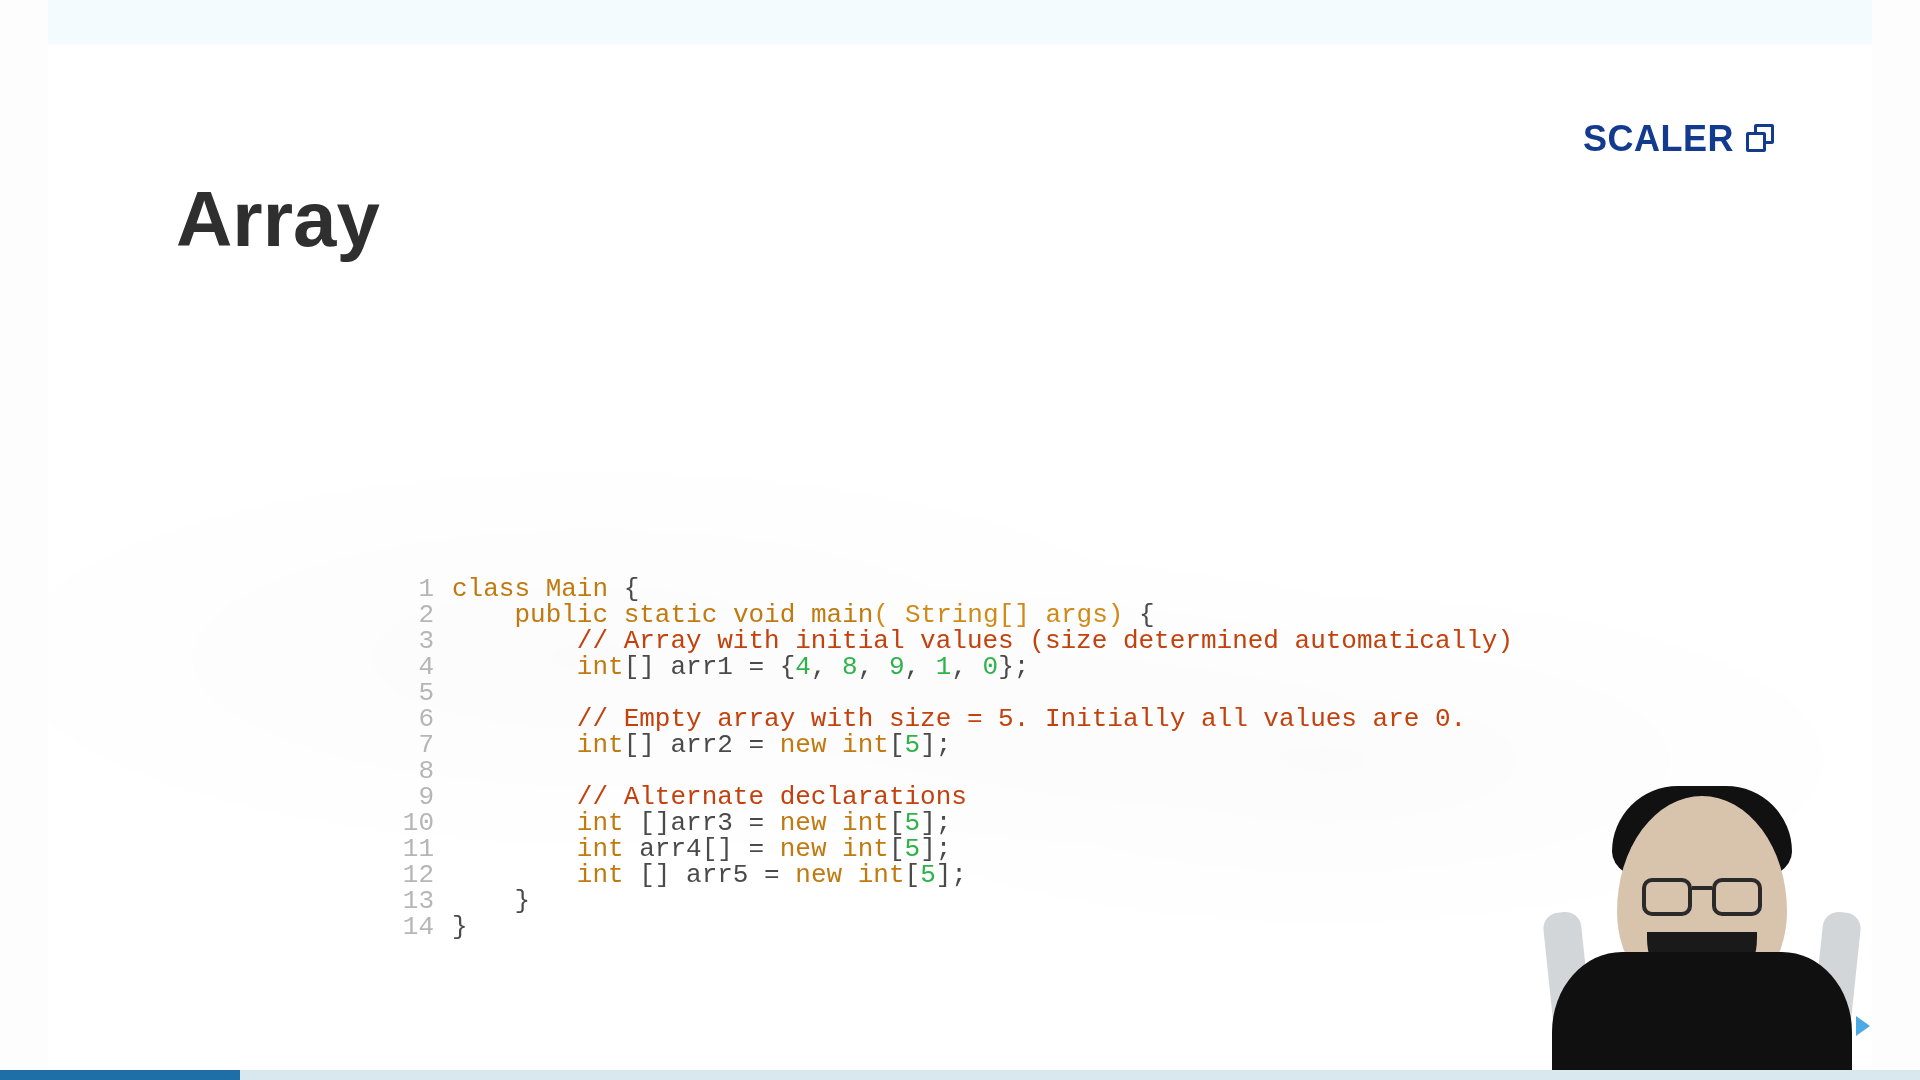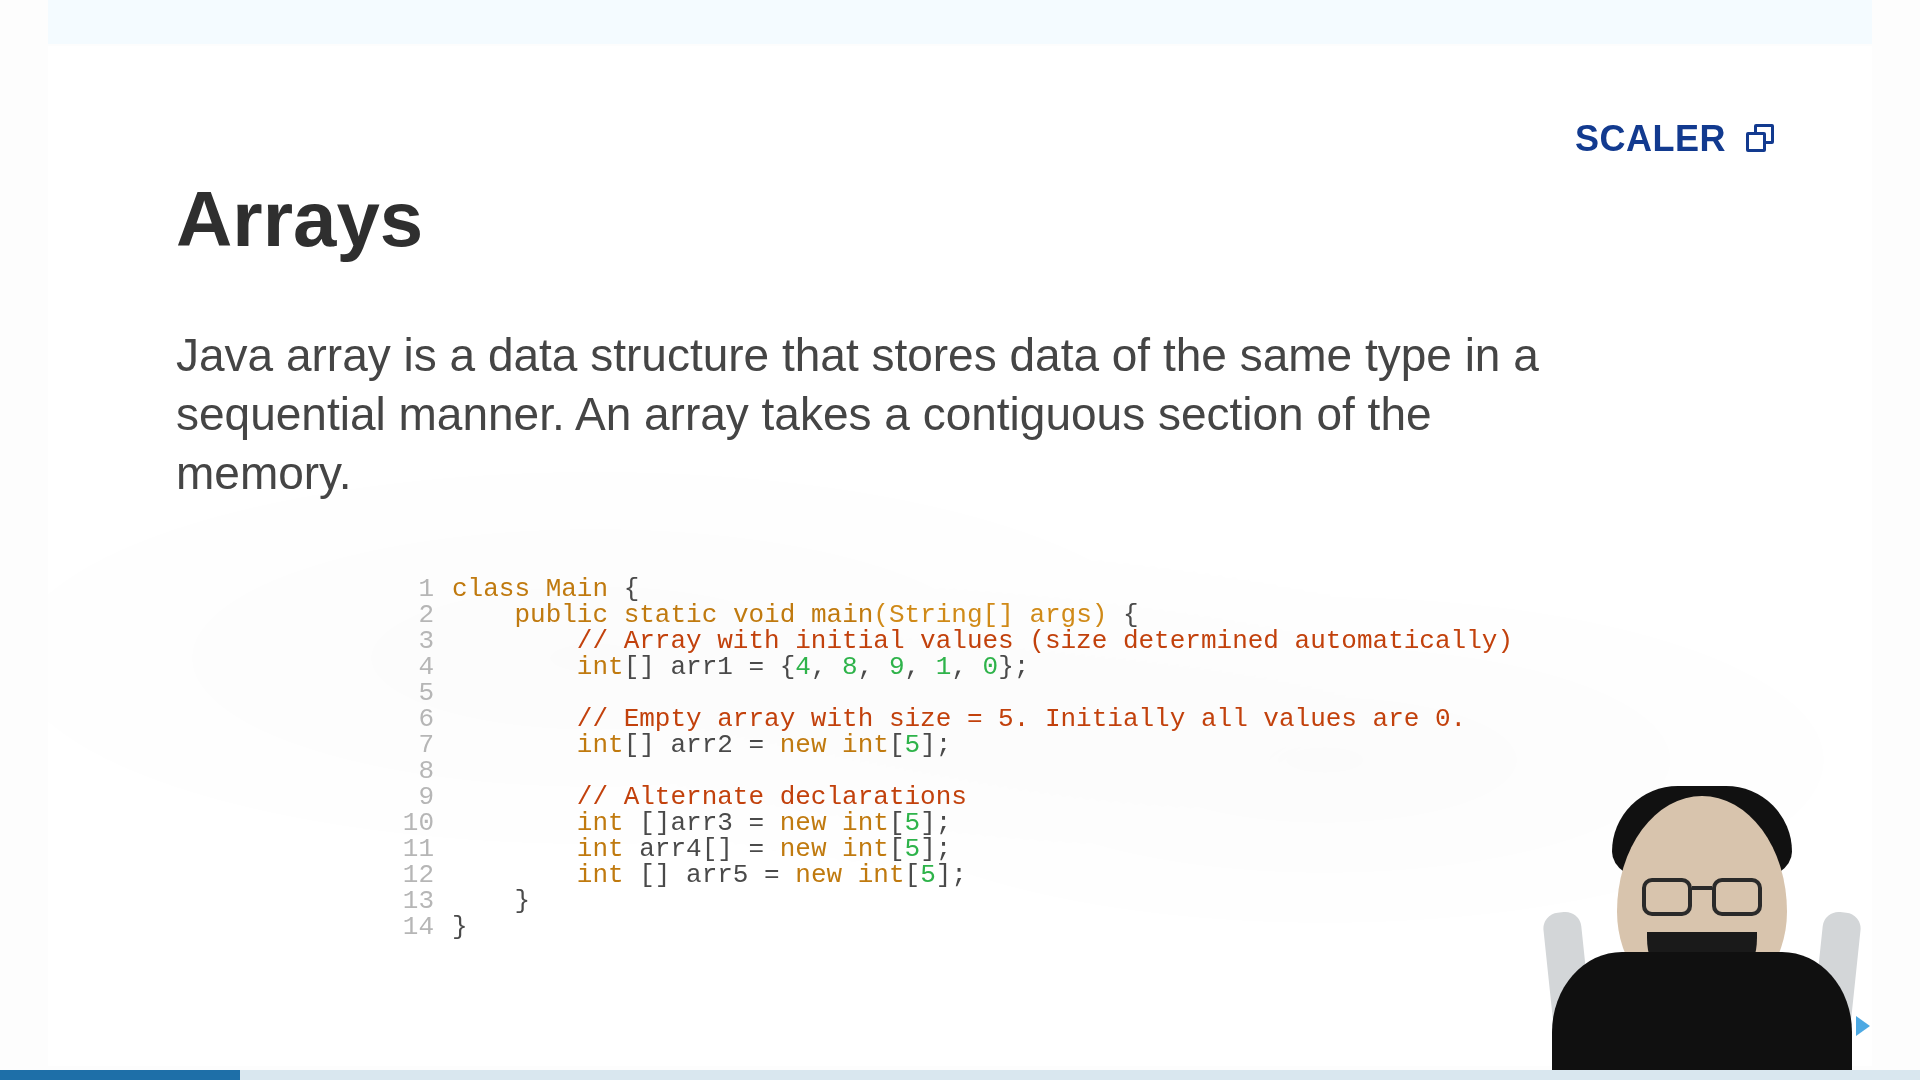--- a/index.html
+++ b/index.html
@@ -6,39 +6,39 @@
   html, body { width: 1920px; height: 1080px; font-family: "Segoe UI", "Helvetica Neue", Arial, sans-serif; background:#fdfdfd; overflow:hidden; }
   .top-strip { position:absolute; left:48px; right:48px; top:0; height:44px; background:#f4fbff; }
   .progress-track { position:absolute; left:0; right:0; bottom:0; height:10px; background:#d9e7ef; }
   .progress-fill { height:100%; background:#1e6fa8; }
   .slide { position:absolute; left:48px; right:48px; top:46px; bottom:14px; background:#ffffff; }
   .bg-lines { position:absolute; inset:0; pointer-events:none; opacity:0.05;
     background-image:
       radial-gradient(ellipse 70% 40% at 30% 60%, rgba(0,0,0,0.3) 0%, rgba(0,0,0,0) 60%),
       radial-gradient(ellipse 60% 35% at 70% 70%, rgba(0,0,0,0.3) 0%, rgba(0,0,0,0) 60%);
   }
-  .brand { position:absolute; top:72px; right:96px; display:flex; align-items:center; gap:20px; }
+  .brand { position:absolute; top:72px; right:96px; display:flex; align-items:center; gap:12px; }
   .brand-text { font-weight:800; font-size:36px; letter-spacing:0.5px; color:#123a8f; }
   .brand-icon { width:30px; height:30px; position:relative; }
   .brand-icon .sq { position:absolute; border:3px solid #123a8f; border-radius:2px; }
   .brand-icon .sq.a { width:20px; height:20px; left:0; top:8px; background:#fff; }
   .brand-icon .sq.b { width:20px; height:20px; left:8px; top:0; background:#fff; }
 
   .title { position:absolute; left:128px; top:128px; font-size:78px; font-weight:800; color:#2f2f2f; }
   .desc  { position:absolute; left:128px; top:280px; width:1380px; font-size:46px; line-height:1.28; color:#454545; font-weight:400; }
 
   .code-wrap { position:absolute; left:340px; top:530px; }
   .code { font-family: "SFMono-Regular", Consolas, "Liberation Mono", Menlo, monospace; font-size:26px; line-height:1.0; white-space:pre; color:#4a4a4a; }
   .ln { display:inline-block; width:46px; text-align:right; color:#b6b6b6; margin-right:18px; }
 
   .t-kw    { color:#c07a0f; }      
   .t-cls   { color:#c07a0f; }      
   .t-fn    { color:#c07a0f; }      
   .t-paren { color:#d08a18; }
-  .t-param { color:#d08a18; }
+  .t-param { color:#d08a18;margin-left:16px; }
   .t-cmt   { color:#c2410c; }
   .t-num   { color:#2eb34a; }
   .t-punc  { color:#4a4a4a; }
 
   .webcam { position:absolute; right:20px; bottom:-6px; width:300px; height:290px; }
   .webcam .oval { position:absolute; left:50%; top:14px; transform:translateX(-50%); width:170px; height:210px; border-radius:50% 50% 46% 46% / 55% 55% 45% 45%; background:#d8c4ad; }
   .webcam .torso { position:absolute; left:0; right:0; bottom:0; height:120px; background:#101010; border-radius:70px 70px 0 0 / 80px 80px 0 0; }
   .webcam .chair-l, .webcam .chair-r { position:absolute; bottom:40px; width:38px; height:120px; background:#d3d6d8; border-radius:16px; }
   .webcam .chair-l { left:-4px; transform:rotate(-6deg);} 
   .webcam .chair-r { right:-4px; transform:rotate(6deg);} 
@@ -60,22 +60,21 @@
   <div class="bg-lines"></div>
 
   <div class="brand">
     <span class="brand-text">SCALER</span>
     <span class="brand-icon">
       <span class="sq b"></span>
         <span class="sq a"></span>
     </span>
   </div>
 
-  <h1 class="title">Arrays</h1>
-  <p class="desc">Java array is a data structure that stores data of the same type in a sequential manner. An array takes a contiguous section of the memory.</p>
+  <h1 class="title">Array</h1>
 
   <div class="code-wrap">
     <pre class="code" id="code-target"><div><span class="ln">1</span><span class="t-kw">class</span><span> </span><span class="t-cls">Main</span><span class="t-punc"> {</span></div><div><span class="ln">2</span><span>    </span><span class="t-kw">public</span><span> </span><span class="t-kw">static</span><span> </span><span class="t-kw">void</span><span> </span><span class="t-fn">main</span><span class="t-paren">(</span><span class="t-param">String[] args</span><span class="t-paren">)</span><span class="t-punc"> {</span></div><div><span class="ln">3</span><span>        </span><span class="t-cmt">// Array with initial values (size determined automatically)</span></div><div><span class="ln">4</span><span>        </span><span class="t-kw">int</span><span class="t-punc">[] arr1 = {</span><span class="t-num">4</span><span class="t-punc">, </span><span class="t-num">8</span><span class="t-punc">, </span><span class="t-num">9</span><span class="t-punc">, </span><span class="t-num">1</span><span class="t-punc">, </span><span class="t-num">0</span><span class="t-punc">};</span></div><div><span class="ln">5</span><span> </span></div><div><span class="ln">6</span><span>        </span><span class="t-cmt">// Empty array with size = 5. Initially all values are 0.</span></div><div><span class="ln">7</span><span>        </span><span class="t-kw">int</span><span class="t-punc">[] arr2 = </span><span class="t-kw">new</span><span class="t-punc"> </span><span class="t-kw">int</span><span class="t-punc">[</span><span class="t-num">5</span><span class="t-punc">];</span></div><div><span class="ln">8</span><span> </span></div><div><span class="ln">9</span><span>        </span><span class="t-cmt">// Alternate declarations</span></div><div><span class="ln">10</span><span>        </span><span class="t-kw">int</span><span class="t-punc"> []arr3 = </span><span class="t-kw">new</span><span class="t-punc"> </span><span class="t-kw">int</span><span class="t-punc">[</span><span class="t-num">5</span><span class="t-punc">];</span></div><div><span class="ln">11</span><span>        </span><span class="t-kw">int</span><span class="t-punc"> arr4[] = </span><span class="t-kw">new</span><span class="t-punc"> </span><span class="t-kw">int</span><span class="t-punc">[</span><span class="t-num">5</span><span class="t-punc">];</span></div><div><span class="ln">12</span><span>        </span><span class="t-kw">int</span><span class="t-punc"> [] arr5 = </span><span class="t-kw">new</span><span class="t-punc"> </span><span class="t-kw">int</span><span class="t-punc">[</span><span class="t-num">5</span><span class="t-punc">];</span></div><div><span class="ln">13</span><span class="t-punc">    }</span></div><div><span class="ln">14</span><span class="t-punc">}</span></div></pre>
   </div>
 
   <div class="webcam">
     <div class="chair-l"></div>
       <div class="chair-r"></div>
     <div class="hair"></div>
     <div class="oval"></div>

